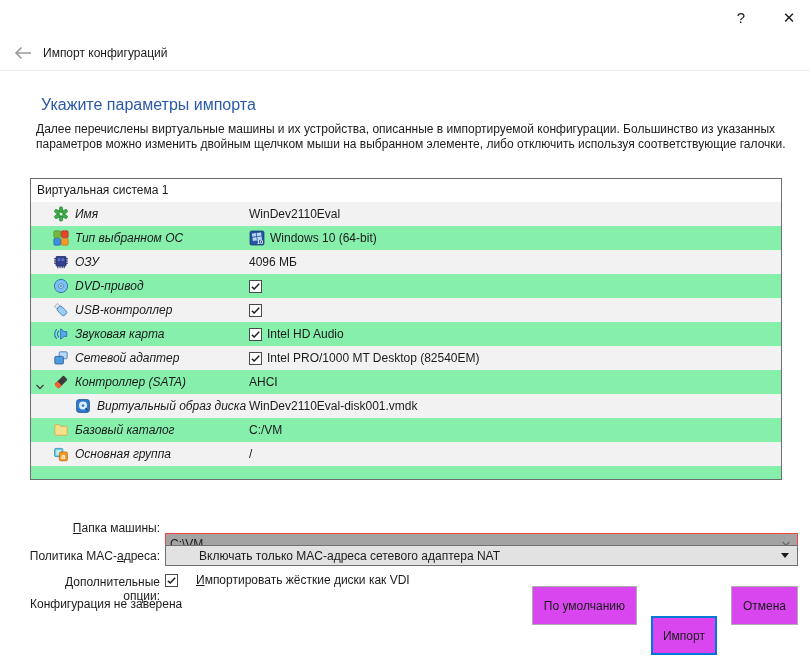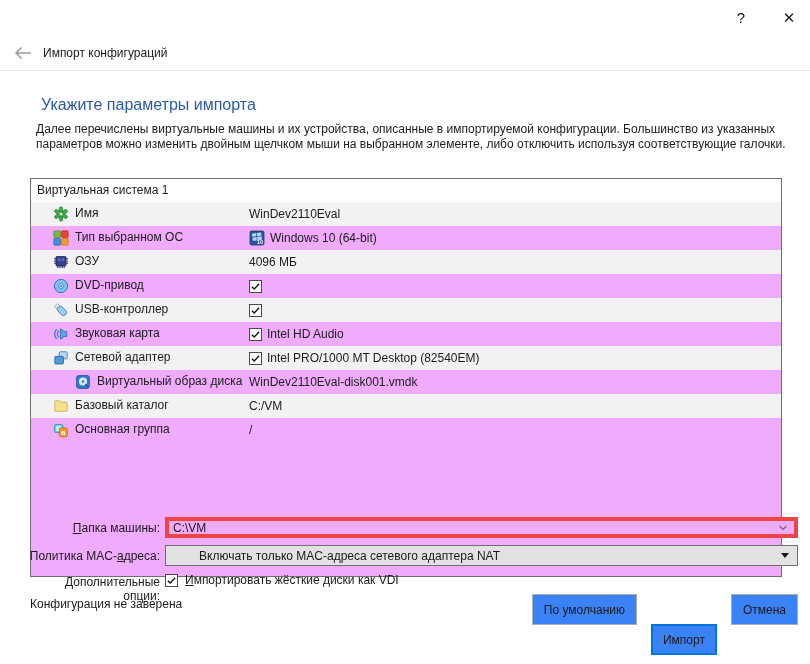--- a/index.html
+++ b/index.html
@@ -15,50 +15,50 @@
   
   .nav{position:absolute;top:46px;left:14px;display:flex;align-items:center;gap:11px;}
   .nav .title{font-size:12px;color:#1a1a1a;}
   .separator{position:absolute;top:70px;left:0;width:810px;height:1px;background:#ececec;}
 
   
   .heading{position:absolute;left:31px;top:86px;font-size:16px;font-weight:400;color:#2a5aa7;margin:10px;}
   .desc{position:absolute;left:36px;top:122px;width:757px;font-size:12px;line-height:15px;color:#1b1b1b;margin:0;}
 
   
-  .vm-table{position:absolute;left:30px;top:178px;width:752px;height:399px;
-    border:1px solid #6e6e6e;box-sizing:border-box;background:#f0abfc;font-size:12px;}
+  .vm-table{position:absolute;left:30px;top:178px;width:752px;height:302px;
+    border:1px solid #6e6e6e;box-sizing:border-box;background:#86efac;font-size:12px;}
   .thead{height:23px;line-height:23px;padding-left:6px;background:#ffffff;}
   .trow{height:24px;display:flex;align-items:center;}
   .vm-rows .trow:nth-child(odd){background:#f2f2f2;}
-  .cl{flex:0 0 218px;display:flex;align-items:flex-start;padding-left:22px;box-sizing:border-box;position:relative;}
+  .cl{flex:0 0 218px;display:flex;align-items:center;padding-left:22px;box-sizing:border-box;position:relative;font-style:italic;}
   .cl.child{padding-left:44px;}
   .cl .expander{position:absolute;left:4px;top:7px;}
   .icon{width:16px;height:16px;display:inline-flex;margin-right:6px;flex:0 0 16px;}
   .cv{flex:1;display:flex;align-items:center;gap:5px;}
   .checkbox{width:13px;height:13px;background:#fff;border:1px solid #4a4a4a;box-sizing:border-box;
     display:inline-flex;align-items:center;justify-content:center;}
 
   
   .flabel{position:absolute;left:28px;width:132px;text-align:right;font-size:12px;color:#1b1b1b;}
   .combo{position:absolute;left:165px;width:633px;height:21px;box-sizing:border-box;
     display:flex;align-items:center;font-size:12px;}
-  .combo-edit{border:4px solid #ef4444;background:#f0abfc;}
+  .combo-edit{border:1px solid #ef4444;background:#a3a3a3;margin-top:16px;}
   .combo-edit .combo-text{padding-left:4px;flex:1;}
   .combo-edit .chev{margin-right:5px;display:flex;}
   .combo-select{border:1px solid #707070;background:#e2e2e2;padding-left:28px;}
   .combo-select .combo-text{padding-left:5px;flex:1;}
   .sel-arrow{width:0;height:0;border-left:4px solid transparent;border-right:4px solid transparent;
     border-top:5px solid #1a1a1a;margin-right:8px;}
-  .opt-row{position:absolute;left:165px;top:573px;display:flex;align-items:center;gap:7px;font-size:12px;}
+  .opt-row{position:absolute;left:165px;top:573px;display:flex;align-items:center;gap:18px;font-size:12px;}
   .note{position:absolute;left:30px;top:597px;font-size:12px;color:#1b1b1b;}
 
   
   .footer{position:absolute;right:12px;bottom:9px;display:flex;gap:14px;}
-  .fbtn{height:31px;padding:0 11px;background:#3b82f6;border:1px solid #adadad;
+  .fbtn{height:39px;padding:0 11px;background:#d946ef;border:1px solid #adadad;
     font-size:12px;font-family:inherit;color:#1a1a1a;box-sizing:border-box;}
   .fbtn.default{border:2px solid #0078d7;padding:0 10px;margin-top:30px;}
   u{text-decoration:underline;}
 </style>
 </head>
 <body>
 
 <div class="window">
 
   <button class="win-btn btn-help">?</button>
@@ -221,20 +221,41 @@
         <div class="cv">
           <span class="checkbox">
             <svg viewBox="0 0 12 12" width="11" height="11">
                 <path d="M2 6.2 4.6 8.8 10 3" fill="none" stroke="#1a1a1a" stroke-width="1.6"></path>
               </svg>
           </span>
           <span>Intel PRO/1000 MT Desktop (82540EM)</span>
         </div>
       </div>
 
+      <div class="trow">
+        <div class="cl">
+          <span class="expander">
+            <svg width="10" height="10" viewBox="0 0 10 10">
+                <path d="M1.5 3 5 6.5 8.5 3" fill="none" stroke="#444444" stroke-width="1.4"></path>
+              </svg>
+          </span>
+          <span class="icon">
+            <svg viewBox="0 0 16 16" width="16" height="16">
+                <g transform="rotate(45 8 8)">
+                  <rect x="5" y="1.5" width="6" height="13" rx="1.6" fill="#3c3c3c"></rect>
+                  <path d="M5 10h6v3a1.6 1.6 0 0 1-1.6 1.6H6.6A1.6 1.6 0 0 1 5 13z" fill="#f2622d"></path>
+                </g>
+              </svg>
+          </span>
+          <span>Контроллер (SATA)</span>
+        </div>
+        <div class="cv">
+            <span>AHCI</span>
+          </div>
+      </div>
 
       <div class="trow">
         <div class="cl child">
           <span class="icon">
             <svg viewBox="0 0 16 16" width="16" height="16">
                 <rect x="1.6" y="1.6" width="12.8" height="12.8" rx="2.4" fill="#2f7bd0" stroke="#1c4f8c" stroke-width="0.8"></rect>
                 <circle cx="8" cy="7.6" r="4" fill="#ddeefc"></circle>
                 <circle cx="8" cy="7.6" r="1.3" fill="#2f7bd0"></circle>
                 <path d="M10.8 10.4l1.8 1.8" stroke="#1c4f8c" stroke-width="1.4" stroke-linecap="round"></path>
               </svg>

